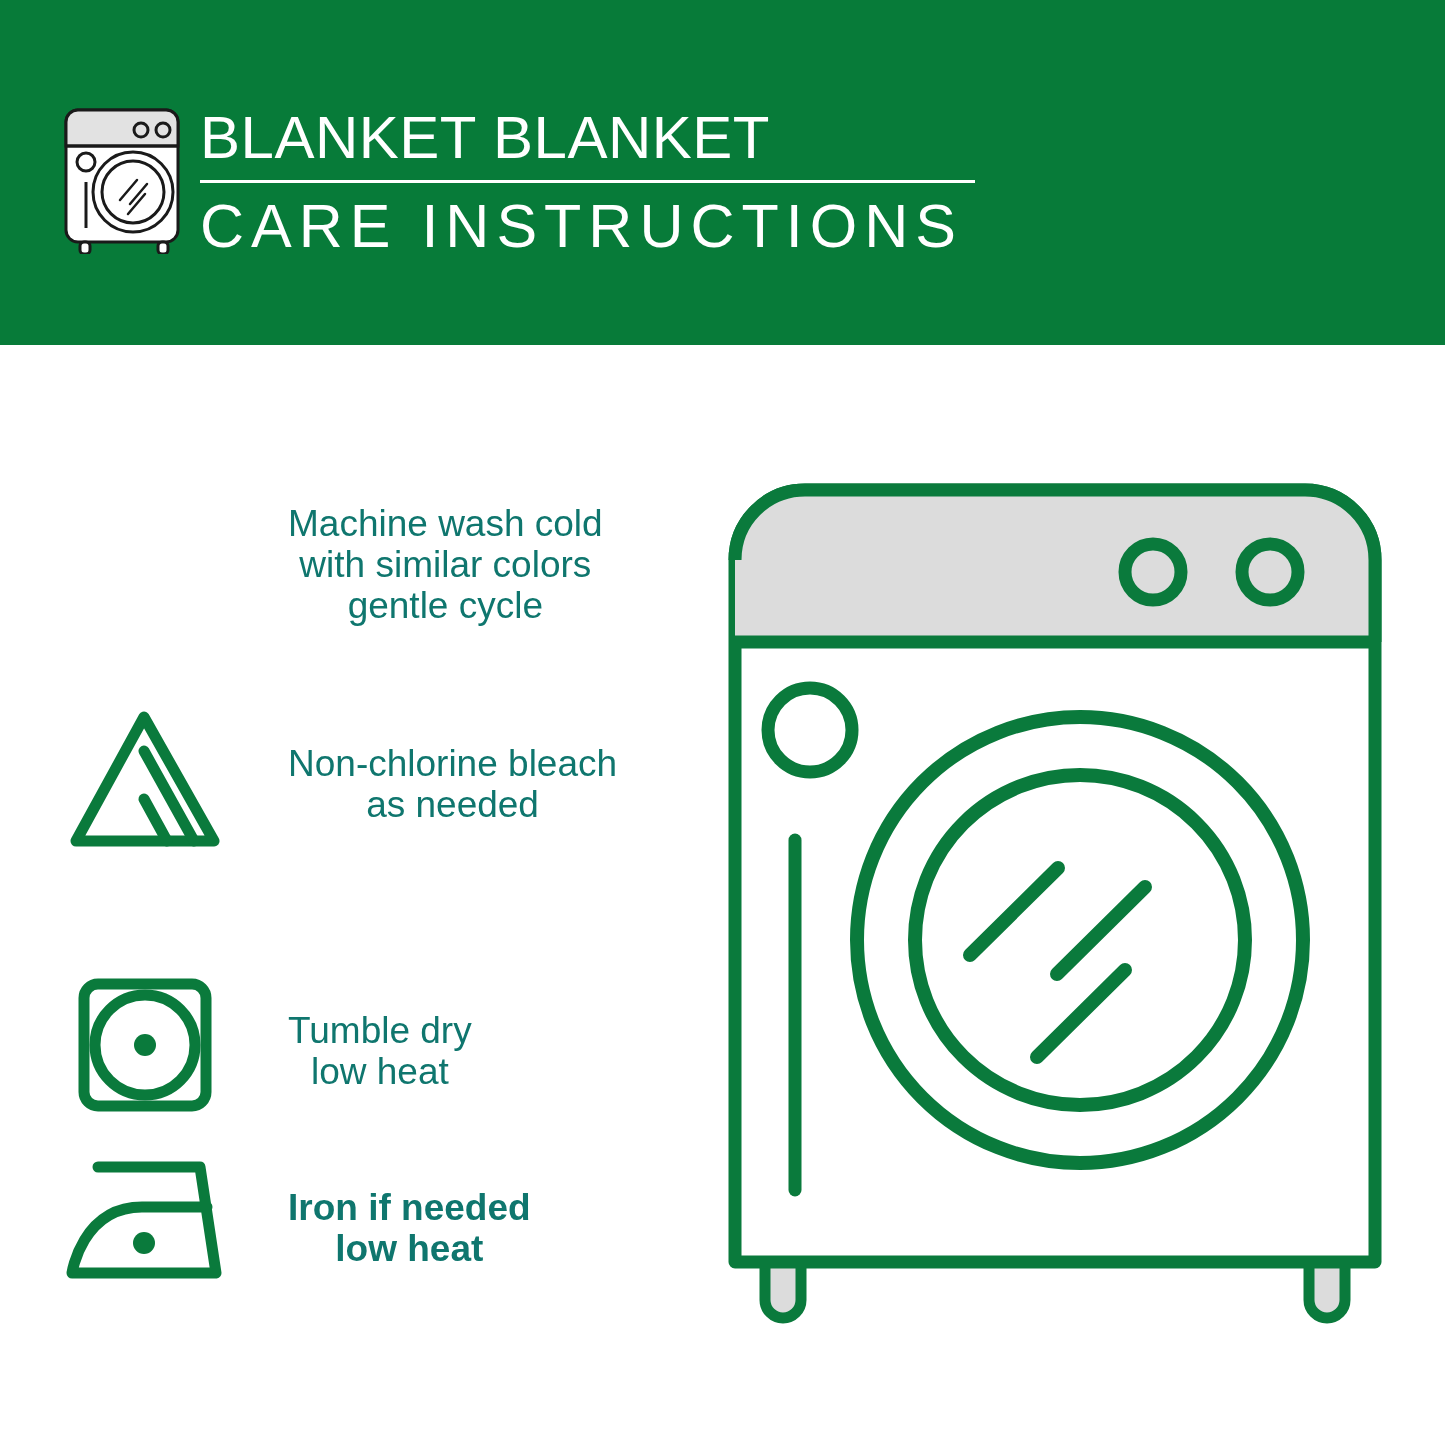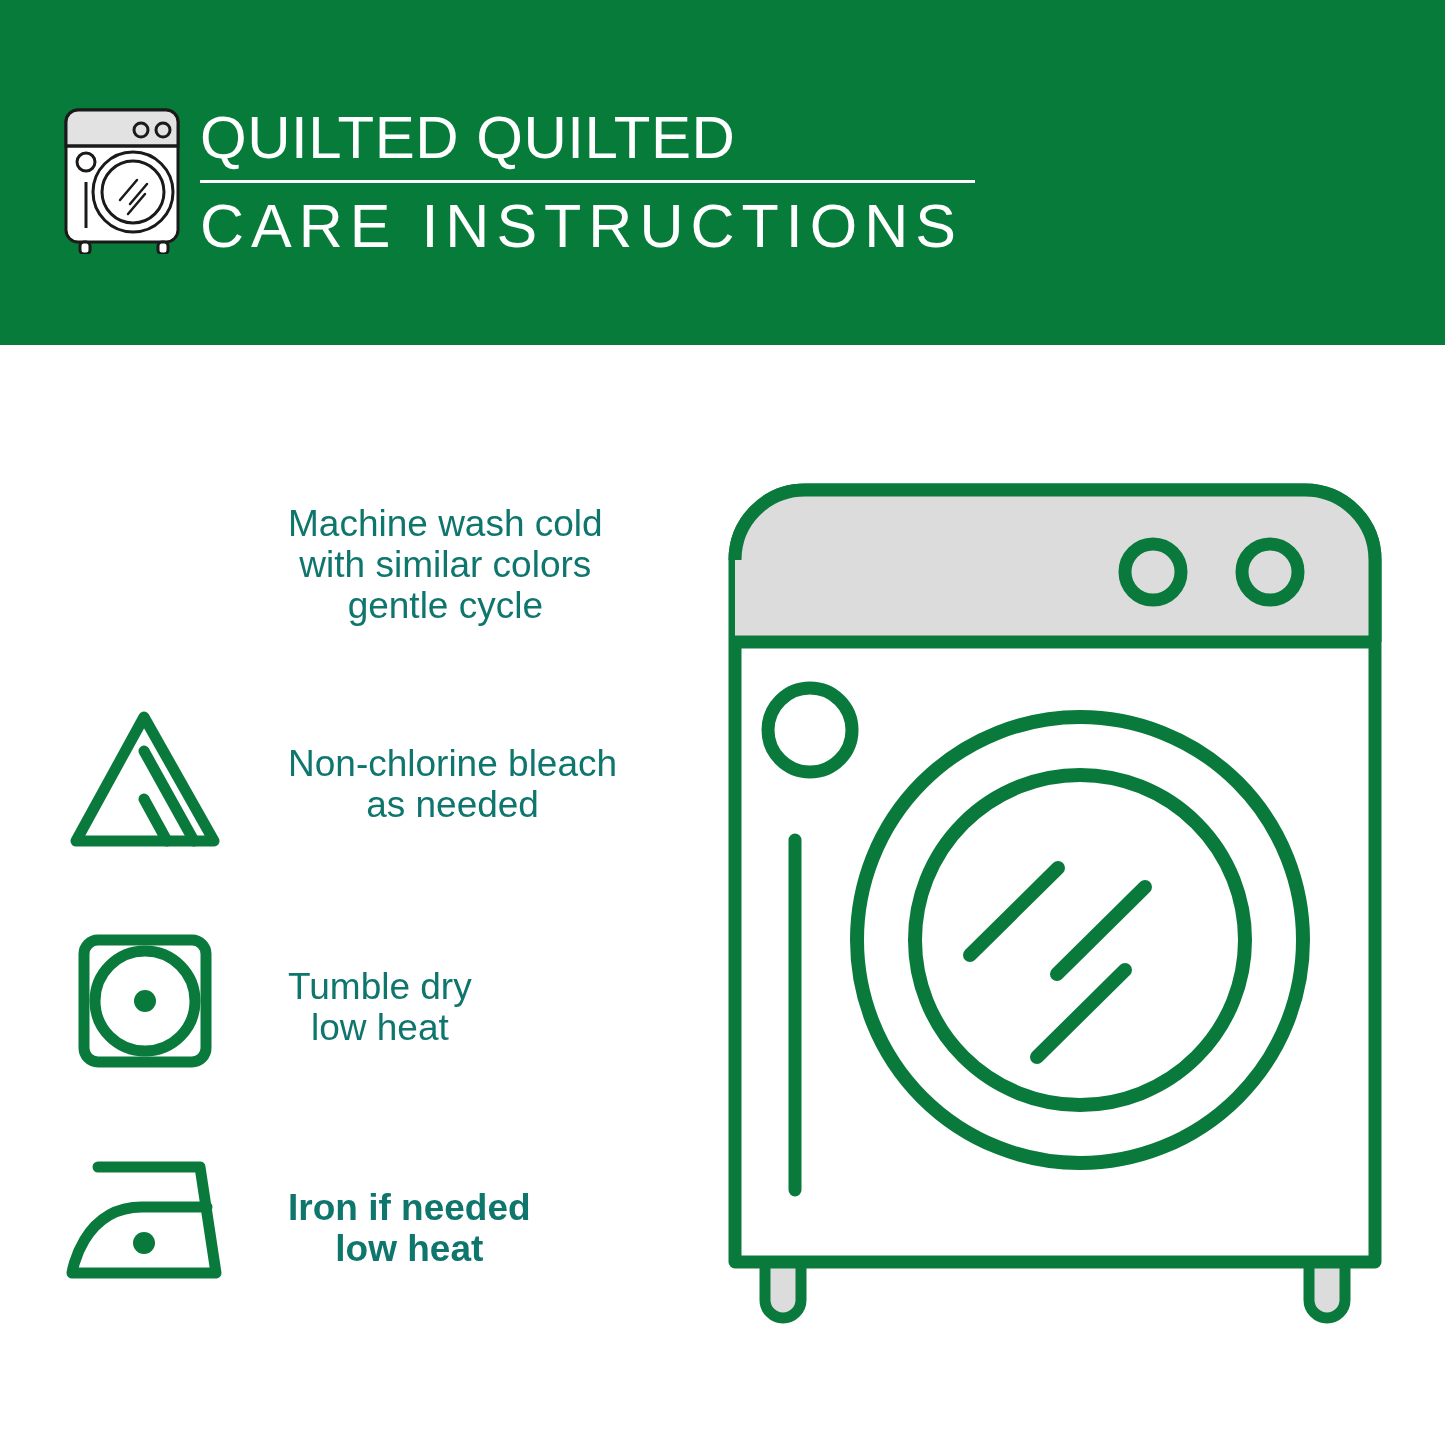--- a/index.html
+++ b/index.html
@@ -94,21 +94,21 @@
     font-weight: 400;
     font-size: 37px;
     line-height: 41px;
     color: #0f766e;
     white-space: pre-line;
     text-align: center;
   }
 
   .row-wash  { top: 150px; }
   .row-bleach{ top: 358px; }
-  .row-dry   { top: 579px; }
+  .row-dry   { top: 623px; }
   .row-iron  { top: 800px; }
 
   .row-wash  .txt { top: 8px; }
   .row-bleach .txt{ top: 40px; }
   .row-dry   .txt { top: 42px; }
   .row-iron  .txt { top: 42px; font-weight: bold; }
 
   
   .machine {
     position: absolute;
@@ -144,21 +144,21 @@
         <line x1="58" y1="96" x2="75" y2="76" stroke="#1A1A1A" stroke-width="2.5" stroke-linecap="round"></line>
         <line x1="68" y1="100" x2="85" y2="80" stroke="#1A1A1A" stroke-width="2.5" stroke-linecap="round"></line>
         <line x1="66" y1="110" x2="83" y2="90" stroke="#1A1A1A" stroke-width="2.5" stroke-linecap="round"></line>
 
         <rect x="18" y="138" width="10" height="12" rx="4" fill="#FFFFFF" stroke="#1A1A1A" stroke-width="3"></rect>
         <rect x="96" y="138" width="10" height="12" rx="4" fill="#FFFFFF" stroke="#1A1A1A" stroke-width="3"></rect>
       </svg>
     </div>
 
     <div class="header-text-block">
-      <div class="title-line1">QUILTED QUILTED</div>
+      <div class="title-line1">BLANKET BLANKET</div>
       <div class="title-divider"></div>
       <div class="title-line2">CARE INSTRUCTIONS</div>
     </div>
 
   </div>
 
   <div class="care-list">
 
     <div class="care-row row-wash">
       <div class="txt">Machine wash cold

